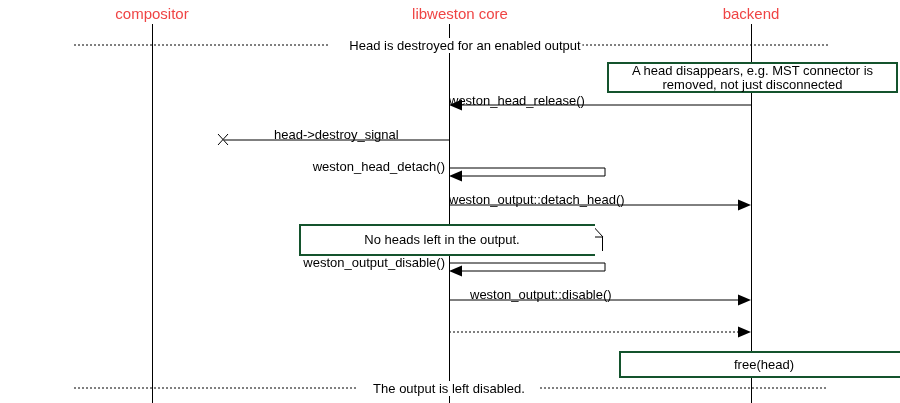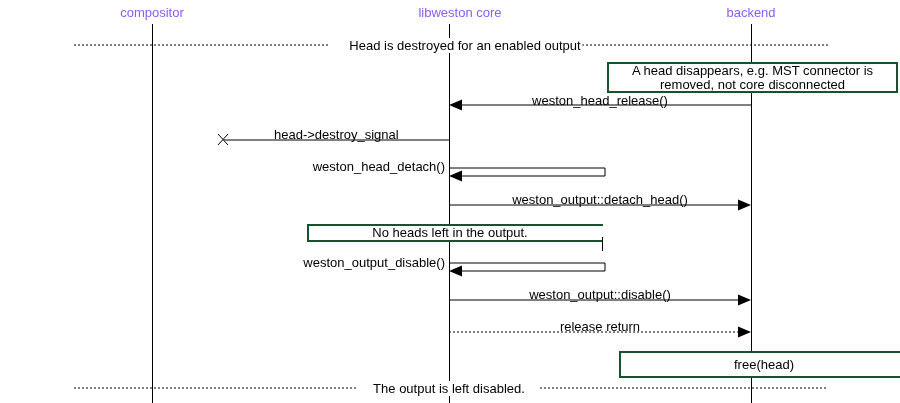--- a/index.html
+++ b/index.html
@@ -10,38 +10,37 @@
   #diagram {
     position: relative;
     width: 900px;
     height: 403px;
     background: #ffffff;
     font-family: "Liberation Sans", sans-serif;
     overflow: hidden;
   }
   .lifeline-label {
     position: absolute;
-    font-size: 13px;
-    color: #8b5cf6;
+    font-size: 15px;
+    color: #ef4444;
     text-align: center;
     white-space: nowrap;
     transform: translateX(-50%);
     top: 5px;
   }
   .lifeline-line {
     position: absolute;
     width: 0;
     border-left: 1px solid #000000;
   }
   .msg-label {
     position: absolute;
     font-size: 13px;
     color: #000000;
     white-space: nowrap;
-    text-align: center;
   }
   .note-box {
     position: absolute;
     border: 2px solid #14532d;
     background: #ffffff;
     font-size: 13px;
     color: #000000;
     box-sizing: border-box;
     display: flex;
     align-items: center;
@@ -152,32 +151,31 @@
   <div class="msg-label" style="left:449px; top:93px; width:302px;">weston_head_release()</div>
 
   <div class="msg-label" style="left:228px; top:127px; text-align:left;margin-left:46px;">head-&gt;destroy_signal</div>
 
   <div class="msg-label" style="left:449px; top:192px; width:302px;">weston_output::detach_head()</div>
 
   <div class="msg-label" style="left:299px; top:159px; text-align:right; width:146px;">weston_head_detach()</div>
 
   <div class="msg-label" style="left:288px; top:255px; text-align:right; width:157px;">weston_output_disable()</div>
 
-  <div class="msg-label" style="left:449px; top:287px; width:302px;">weston_output::disable()</div>
+  <div class="msg-label" style="left:470px; top:287px; width:302px;">weston_output::disable()</div>
 
-  <div class="msg-label" style="left:449px; top:319px; width:302px;">release return</div>
 
   <div class="note-box" style="left:607px; top:62px; width:291px; height:31px;">
     <div>
       <div>A head disappears, e.g. MST connector is</div>
-      <div>removed, not core disconnected</div>
+      <div>removed, not just disconnected</div>
     </div>
   </div>
 
-  <div class="note-box" style="left:307px; top:224px; width:296px; height:18px; border-right:none;">
+  <div class="note-box" style="left:299px; top:224px; width:296px; height:32px; border-right:none;">
     <span style="position:relative; left:-6px;">No heads left in the output.</span>
   </div>
   <div style="position:absolute; left:602px; top:237px; width:1px; height:14px; background:#000000;"></div>
 
   <div class="note-box" style="left:607px; top:351px; width:290px; height:27px;margin-left:12px;">
     <span>free(head)</span>
   </div>
 
 </div>
 

